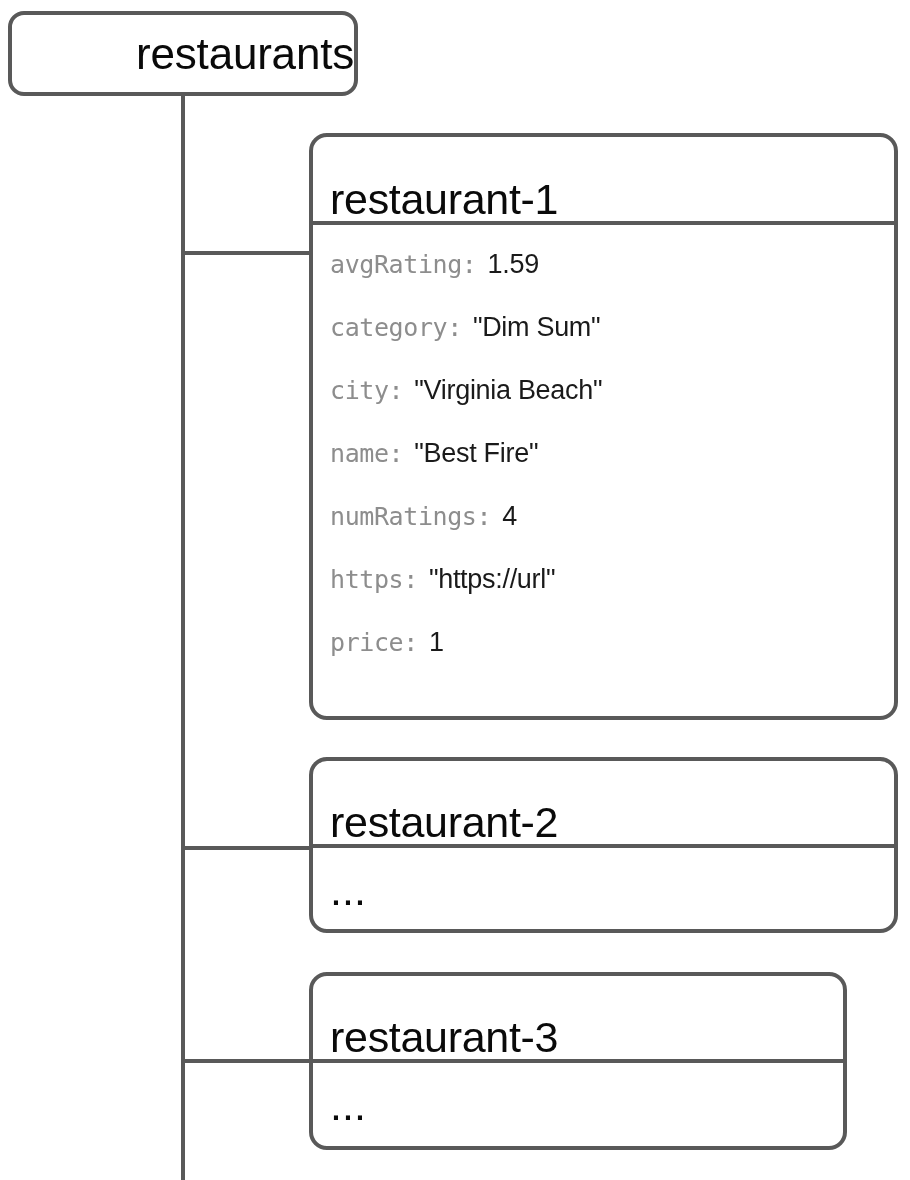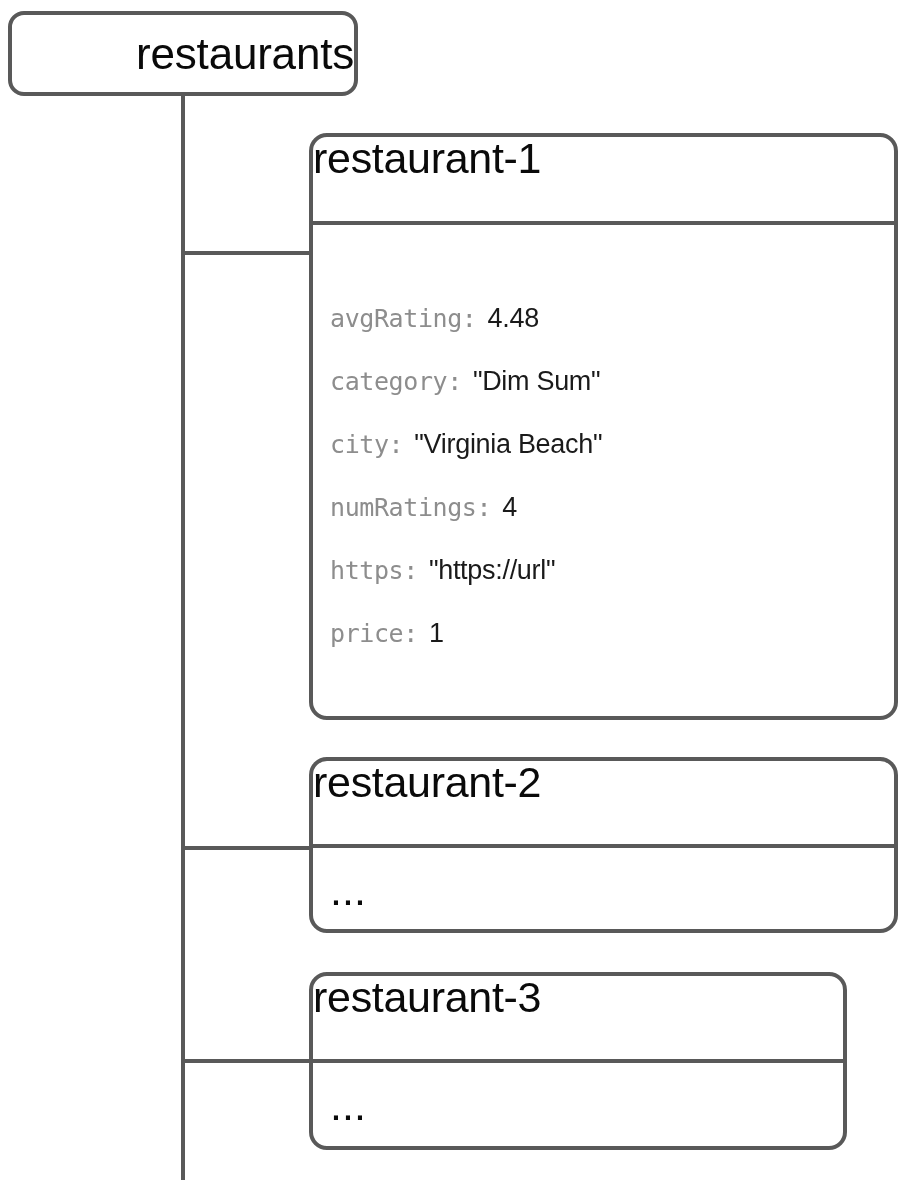--- a/index.html
+++ b/index.html
@@ -50,21 +50,22 @@
     font-size: 44px;
     color: #0a0a0a;
     line-height: 1;
     letter-spacing: -0.2px;
   }
 
   
   .doc-node .node-header {
     box-sizing: border-box;
     display: flex;
-    align-items: flex-start;
+    align-items: flex-end;
+    padding-left: 17px;
     border-bottom: 4px solid #595959;
   }
   .doc-node .node-title {
     font-size: 43px;
     color: #0a0a0a;
     line-height: 1;
     letter-spacing: -0.3px;
   }
   .doc-node .node-body {
     box-sizing: border-box;
@@ -72,21 +73,21 @@
   }
 
   
   #node-restaurant-1 {
     left: 309px;
     top: 133px;
     width: 589px;
     height: 587px;
   }
   #node-restaurant-1 .node-header { height: 88px; }
-  #node-restaurant-1 .node-body { padding-top: 14px; margin-top: 48px; }
+  #node-restaurant-1 .node-body { padding-top: 8px; }
 
   .field-row {
     height: 63px;
     display: flex;
     align-items: center;
     white-space: nowrap;
   }
   .field-key {
     font-family: "DejaVu Sans Mono", monospace;
     font-size: 25px;
@@ -150,33 +151,37 @@
   </div>
 
   <div class="node doc-node" id="node-restaurant-1">
     <div class="node-header">
       <span class="node-title">restaurant-1</span>
     </div>
     <div class="node-body">
 
       <div class="field-row">
         <span class="field-key">avgRating:</span>
-        <span class="field-value">4.48</span>
+        <span class="field-value">1.59</span>
       </div>
 
       <div class="field-row">
         <span class="field-key">category:</span>
         <span class="field-value">"Dim Sum"</span>
       </div>
 
       <div class="field-row">
         <span class="field-key">city:</span>
         <span class="field-value">"Virginia Beach"</span>
       </div>
 
+      <div class="field-row">
+        <span class="field-key">name:</span>
+        <span class="field-value">"Best Fire"</span>
+      </div>
 
       <div class="field-row">
         <span class="field-key">numRatings:</span>
         <span class="field-value">4</span>
       </div>
 
       <div class="field-row">
         <span class="field-key">https:</span>
         <span class="field-value">"https://url"</span>
       </div>

